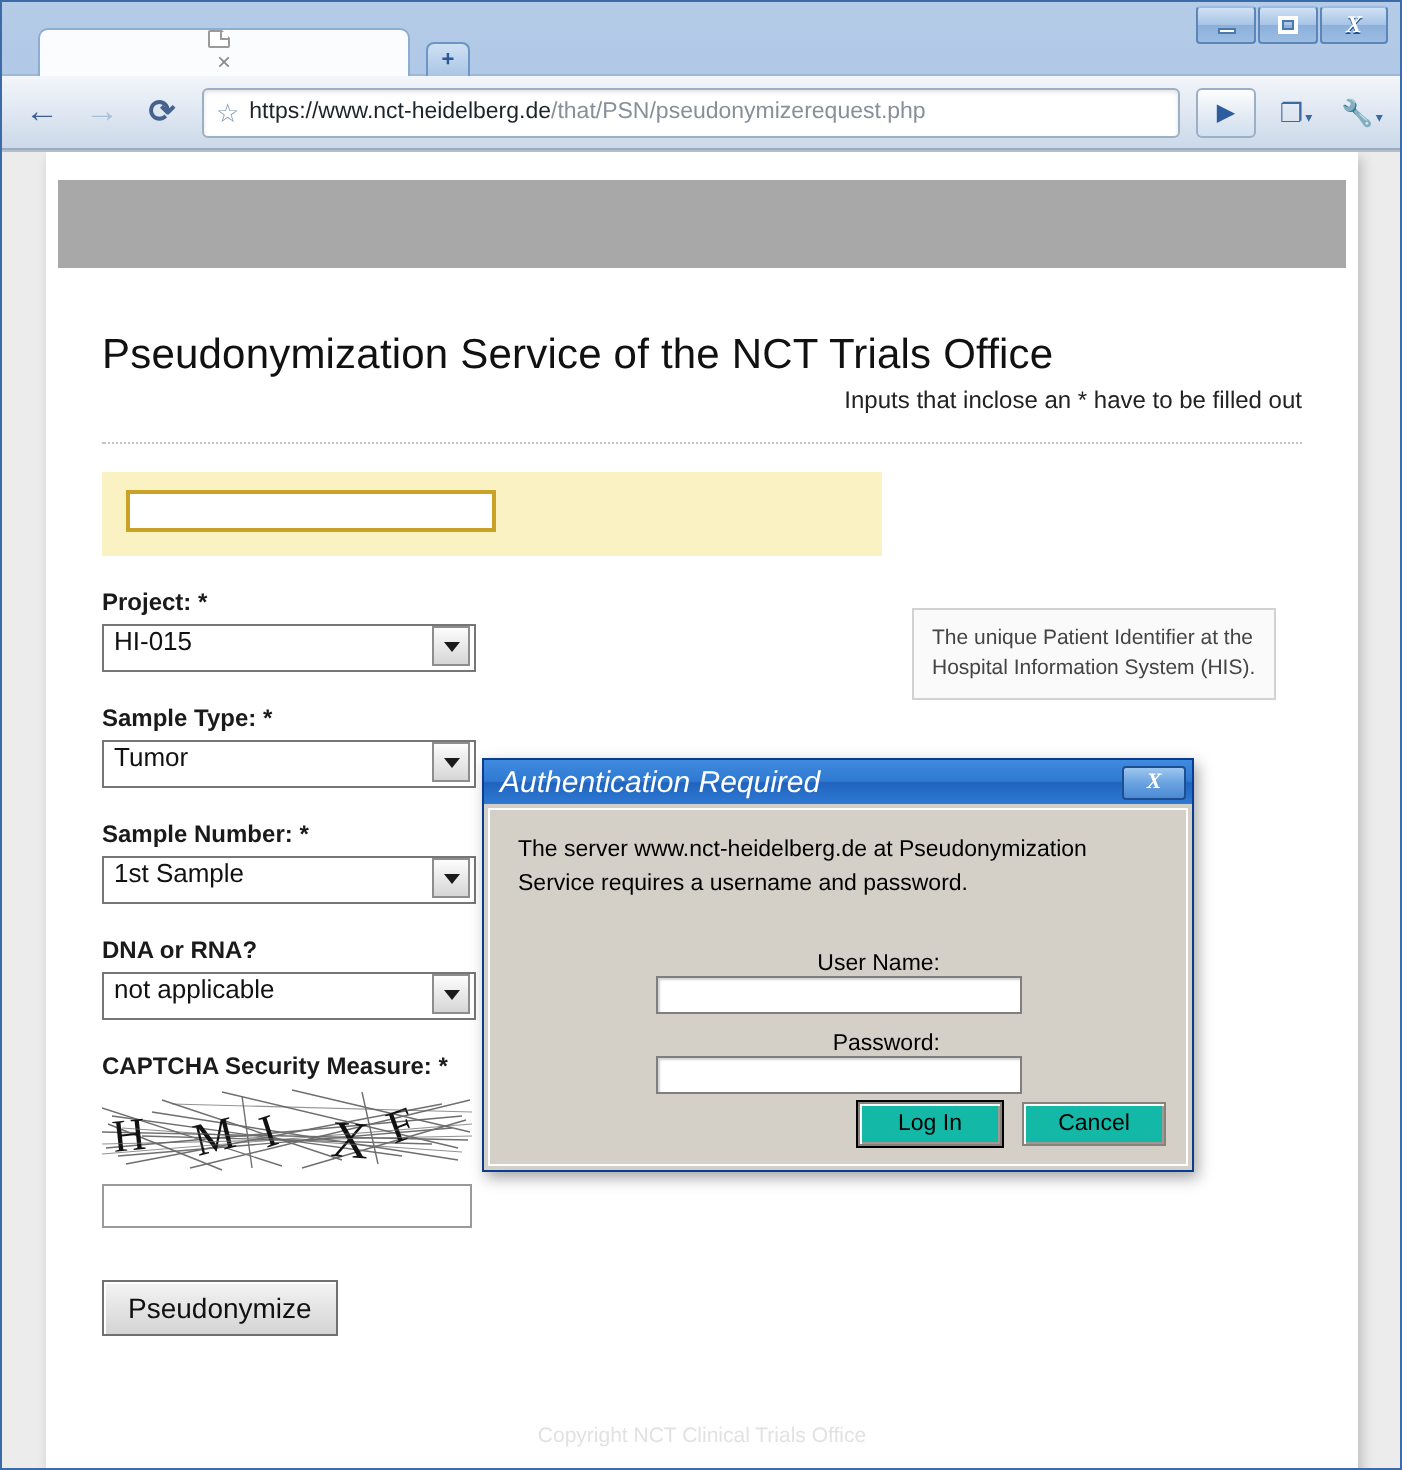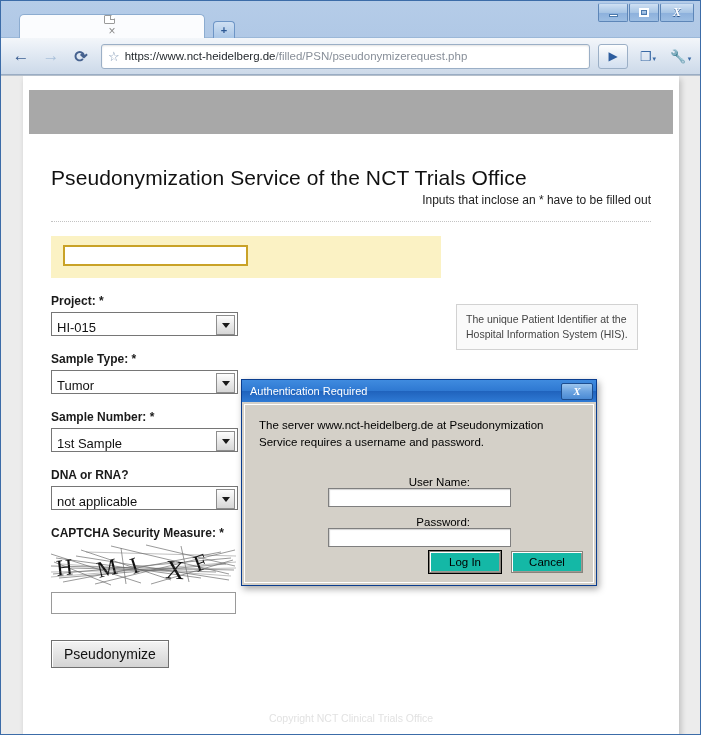--- a/index.html
+++ b/index.html
@@ -147,21 +147,21 @@
     position:absolute; left:455px; top:228px; width:182px;
     background:#fafafa; border:1px solid #d2d2d2;
     padding:7px 9px; font-size:10.5px; color:#444; line-height:1.45;
   }
 
   
   .sel{
     width:187px; height:24px;
     background:#fff;
     border:1px solid #767676;
-    display:flex; align-items:flex-end; justify-content:space-between;
+    display:flex; align-items:flex-start; justify-content:space-between;
     padding:0 0 0 5px;
     font-size:13px; color:#111;
   }
   .sel .arrowbox{
     width:19px; height:20px; margin-right:2px;
     background:linear-gradient(#fdfdfd,#ebebeb 45%,#d6d6d6);
     border:1px solid #8d8d8d;
     display:flex; align-items:center; justify-content:center;
   }
   .sel .arrowbox i{
@@ -201,21 +201,21 @@
     border:1px solid #0a3d8f;
     box-shadow:2px 3px 7px rgba(0,0,0,.35);
     font-family:"Liberation Sans", sans-serif;
   }
   #auth-titlebar{
     height:22px;
     background:linear-gradient(#3f8bdf,#2f79d2 48%,#2063bd 52%,#2f7ad4);
     display:flex; align-items:center; justify-content:space-between;
     padding:0 3px 0 8px;
   }
-  #auth-title{ font-size:11px; color:#fff; }
+  #auth-title{ font-size:15px; color:#fff;font-style:italic; }
   #auth-close{
     width:32px; height:17px;
     background:linear-gradient(#9dc6ee,#6ba3e0 50%,#4a8ad4);
     border:1px solid #1d4e8f; border-radius:2px;
     display:flex; align-items:center; justify-content:center;
     color:#fff; font-size:11px; font-weight:bold;
     font-family:"Liberation Serif", serif; font-style:italic;
   }
   #auth-body{
     border:1px solid #ffffff;
@@ -279,21 +279,21 @@
     </div>
   </div>
 
   <div id="toolbar">
     <div class="navbtn">←</div>
     <div class="navbtn disabled">→</div>
     <div class="navbtn reload">⟳</div>
 
     <div id="omnibox">
       <span class="star-icon">☆</span>
-      <span id="url"><span class="dom">https://www.nct-heidelberg.de</span><span>/filled/PSN/pseudonymizerequest.php</span></span>
+      <span id="url"><span class="dom">https://www.nct-heidelberg.de</span><span>/that/PSN/pseudonymizerequest.php</span></span>
     </div>
 
     <div id="go-btn">▶</div>
     <div class="menu-btn">
         <span>❐</span>
         <span class="caret">▾</span>
       </div>
     <div class="menu-btn">
         <span>🔧</span>
         <span class="caret">▾</span>

